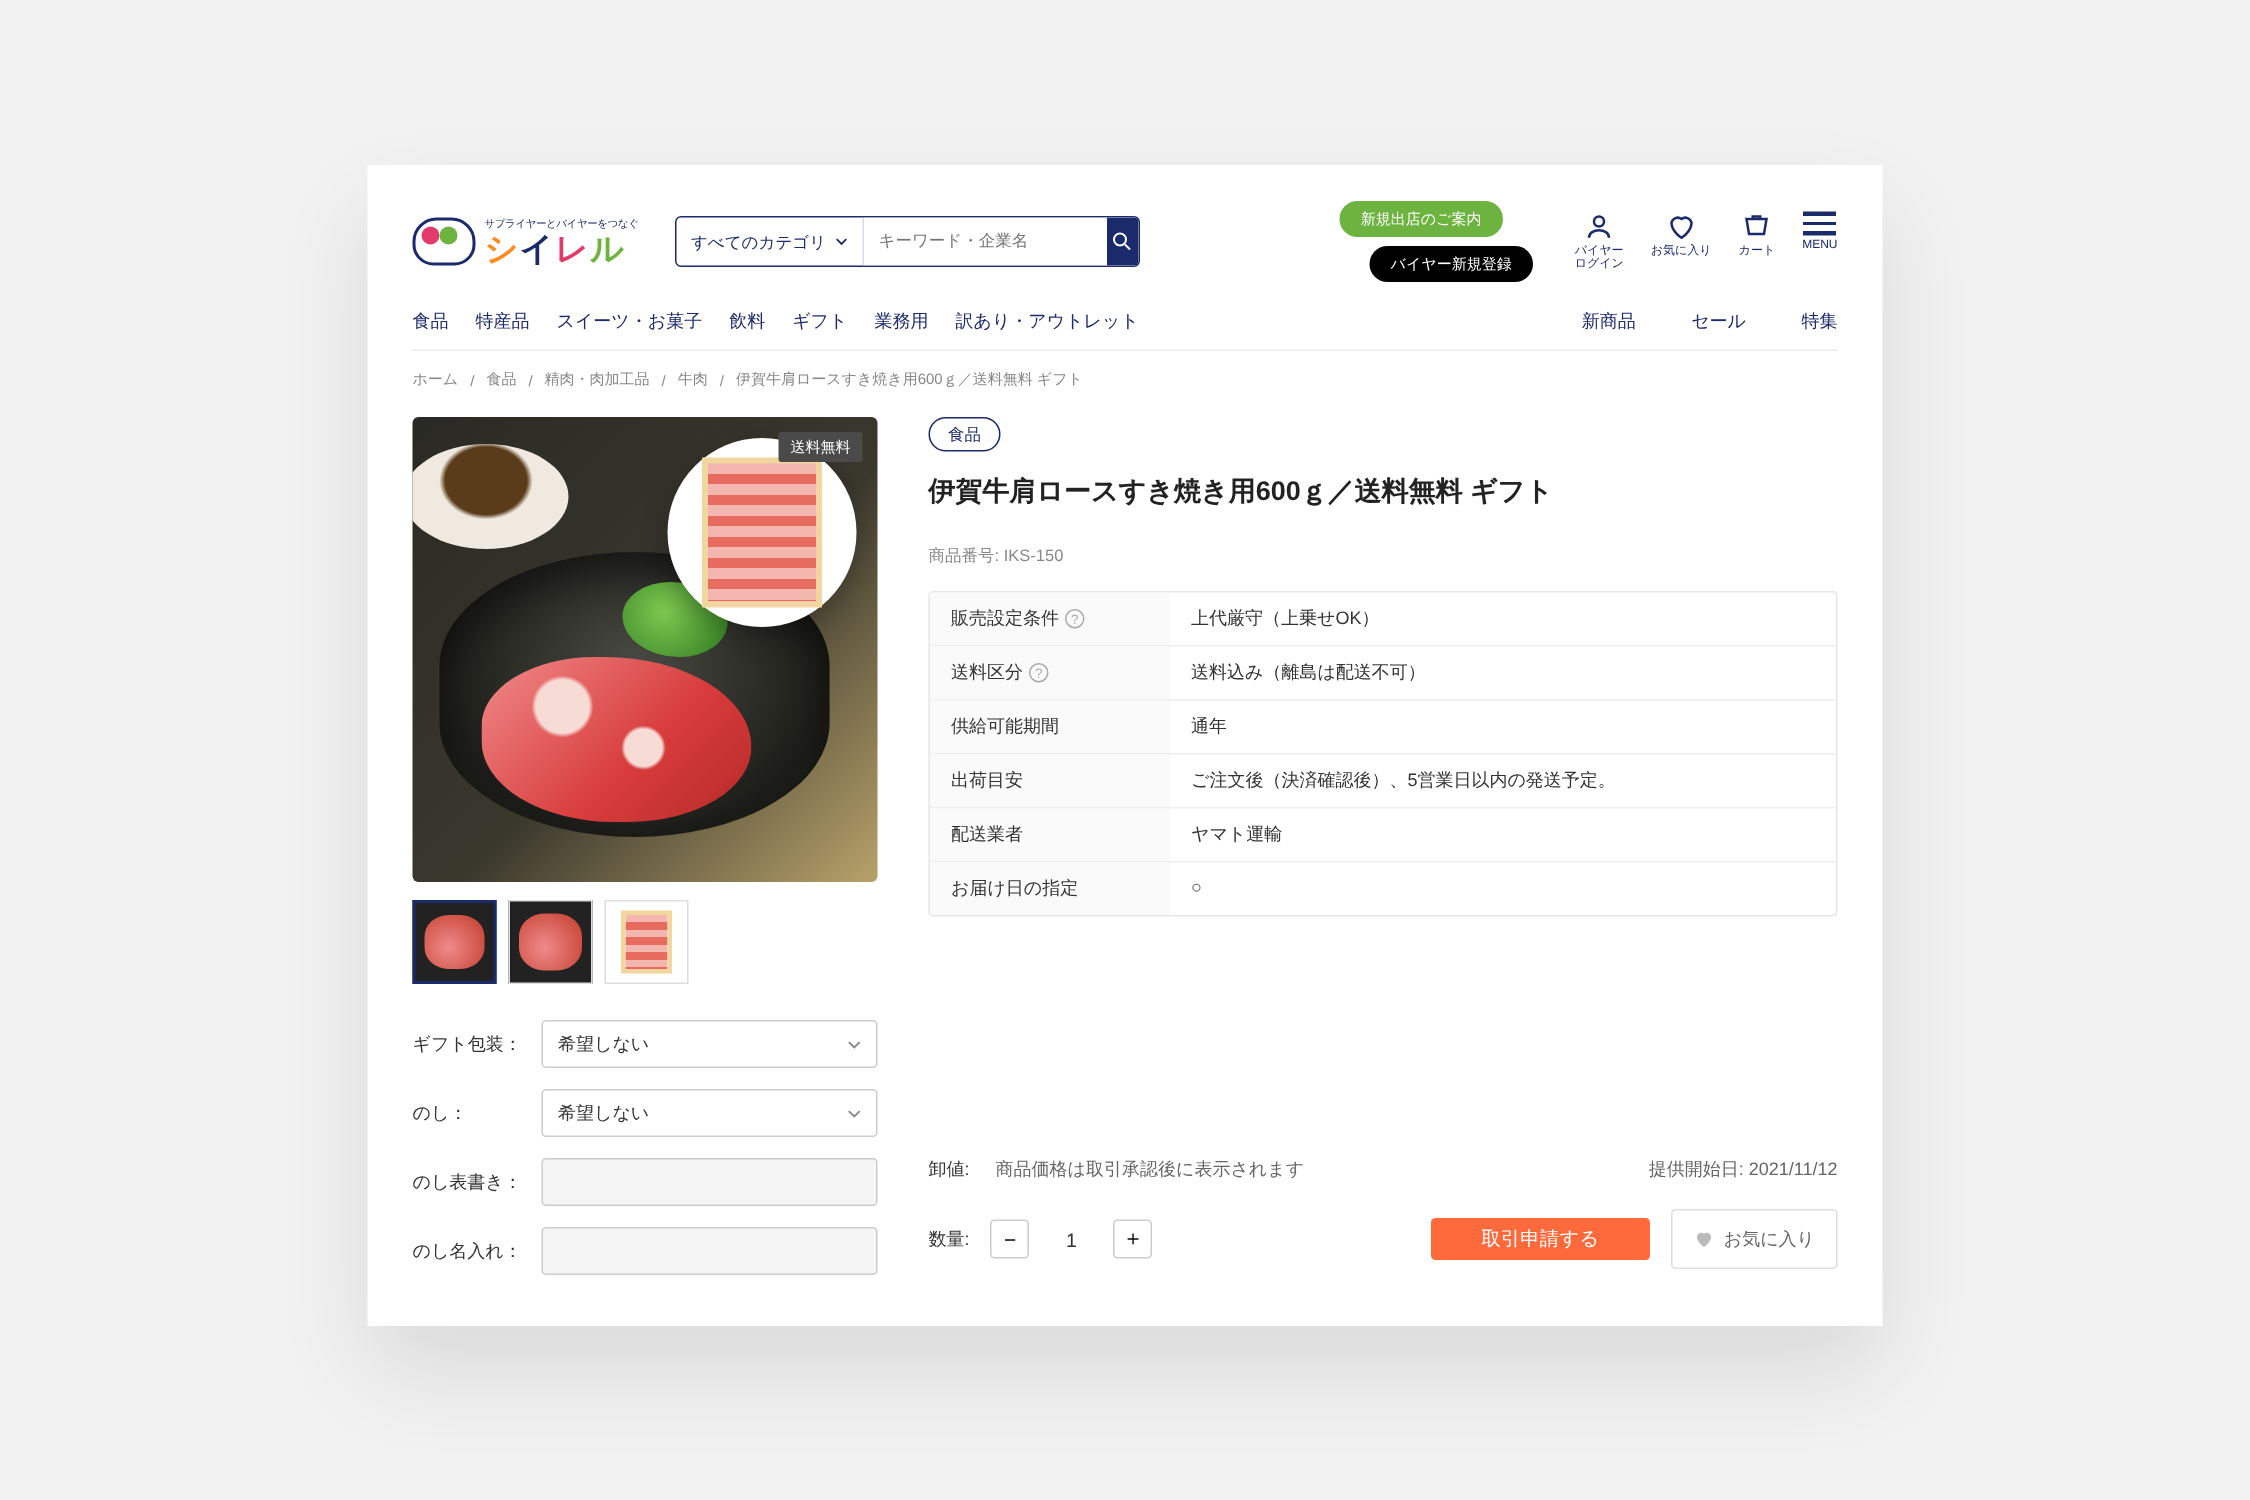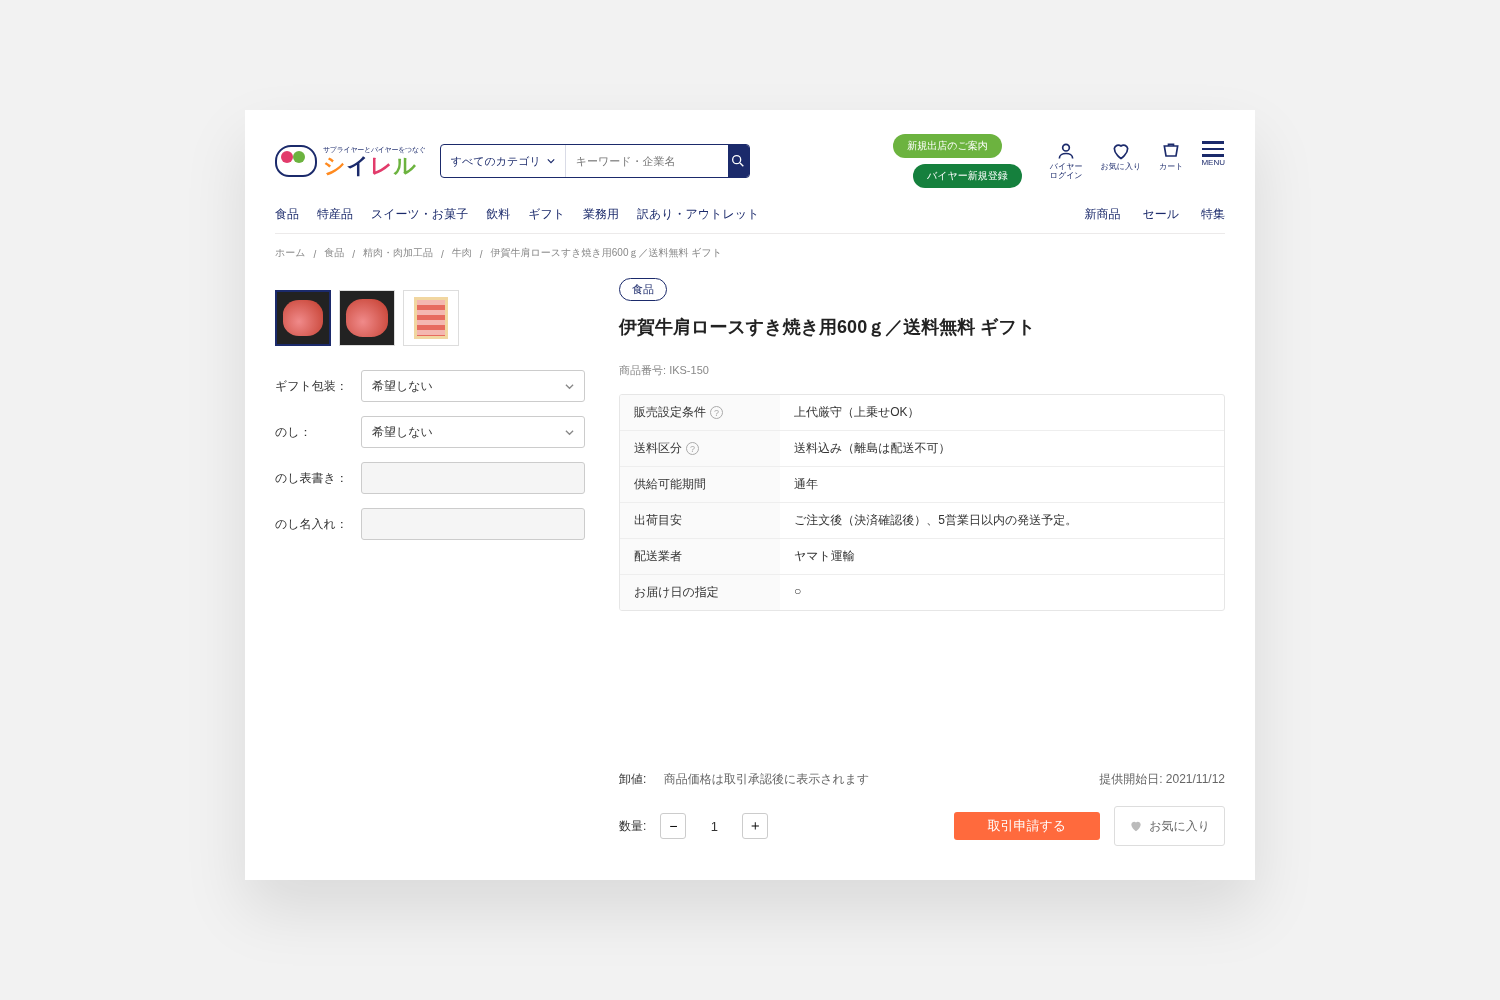--- a/index.html
+++ b/index.html
@@ -8,37 +8,37 @@
   
   .hdr { display:flex; align-items:center; gap:14px; }
   .logo { display:flex; align-items:center; gap:6px; }
   .logo-cloud { position:relative; width:42px; height:32px; }
   .logo-cloud::before { content:""; position:absolute; inset:0; border:2px solid #1b2a6b; border-radius:16px 16px 14px 14px; background:#fff; }
   .logo-dot { position:absolute; width:12px; height:12px; border-radius:50%; top:6px; }
   .logo-text { display:flex; flex-direction:column; line-height:1; }
   .logo-tag { font-size:7px; color:#1b2a6b; margin-bottom:2px; letter-spacing:-.3px; }
   .logo-name { font-size:22px; font-weight:900; letter-spacing:1px; }
   .logo-name .c1{color:#ff8a1f;} .logo-name .c2{color:#1b2a6b;} .logo-name .c3{color:#e23b6b;} .logo-name .c4{color:#6cb33f;}
-  .search { display:flex; border:1px solid #1b2a6b; border-radius:4px; overflow:hidden; height:34px; flex:1; max-width:310px; }
+  .search { display:flex; border:1px solid #1b2a6b; border-radius:4px; overflow:hidden; height:34px; flex:1; max-width:310px; margin-left:10px;}
   .search-cat { display:flex; align-items:center; gap:6px; font-size:11px; color:#1b2a6b; padding:0 10px; border-right:1px solid #d9dbe6; cursor:pointer; white-space:nowrap; }
   .search-input { border:none; outline:none; font-size:11px; padding:0 10px; flex:1; }
   .search-btn { width:36px; background:#1b2a6b; display:flex; align-items:center; justify-content:center; color:#fff; cursor:pointer; }
   .cta-col { display:flex; flex-direction:column; gap:6px; margin-left:auto;align-items:center; }
   .pill { border-radius:16px; font-size:10px; color:#fff; padding:5px 14px; text-align:center; cursor:pointer; white-space:nowrap; }
   .pill.green { background:#6cb33f; }
-  .pill.orange { background:#15803d;margin-left:40px; }
+  .pill.orange { background:#000000;margin-left:40px; }
   .hdr-icons { display:flex; gap:18px; margin-left:14px; }
   .hicon { display:flex; flex-direction:column; align-items:center; color:#1b2a6b; cursor:pointer; }
   .hicon span { font-size:8px; margin-top:2px; line-height:1.1; text-align:center; }
   .menu-ico { display:flex; flex-direction:column; gap:4px; }
   .menu-ico i { display:block; width:22px; height:2.5px; background:#1b2a6b; }
   
   .nav { display:flex; gap:18px; margin-top:18px; font-size:12px; color:#1b2a6b; border-bottom:1px solid #eceaea; padding-bottom:10px; }
   .nav a { cursor:pointer; }
-  .nav .right { margin-left:auto; display:flex; gap:22px; }
+  .nav .right { margin-left:auto; display:flex; gap:37px; }
   
   .crumb { font-size:10px; color:#888; margin-top:12px; display:flex; gap:8px; align-items:flex-end; flex-wrap:wrap; }
   .crumb span { color:#888; }
   
   .main { display:flex; gap:34px; margin-top:18px; }
   .left { width:310px; }
   .pimg { position:relative; width:310px; height:310px; border-radius:4px; overflow:hidden; background:linear-gradient(135deg,#2a2a24 0%, #3a382d 55%, #b8a26a 100%); }
   .pot { position:absolute; left:18px; top:90px; width:260px; height:190px; background:radial-gradient(ellipse at 50% 40%, #4a4a44 0%, #1d1d19 70%); border-radius:50%/40%; box-shadow:0 14px 30px rgba(0,0,0,.5) inset; }
   .meat { position:absolute; left:46px; top:160px; width:180px; height:110px; background:
       radial-gradient(circle at 30% 30%, #f7dcd6 0 12%, transparent 14%),
@@ -182,20 +182,28 @@
     <a>精肉・肉加工品</a>
       <span>/</span>
     <a>牛肉</a>
       <span>/</span>
     <span>伊賀牛肩ロースすき焼き用600ｇ／送料無料 ギフト</span>
   </div>
 
   <div class="main">
 
     <div class="left">
+      <div class="pimg">
+        <div class="bowl"></div>
+        <div class="pot"></div>
+        <div class="veg"></div>
+        <div class="meat"></div>
+        <div class="inset"></div>
+        <div class="badge-ship">送料無料</div>
+      </div>
       <div class="thumbs">
         <div class="thumb t1 active"></div>
         <div class="thumb t2"></div>
         <div class="thumb t3"></div>
       </div>
 
       <div class="opts">
         <div class="optrow">
           <label>ギフト包装：</label>
           <div class="sel">

